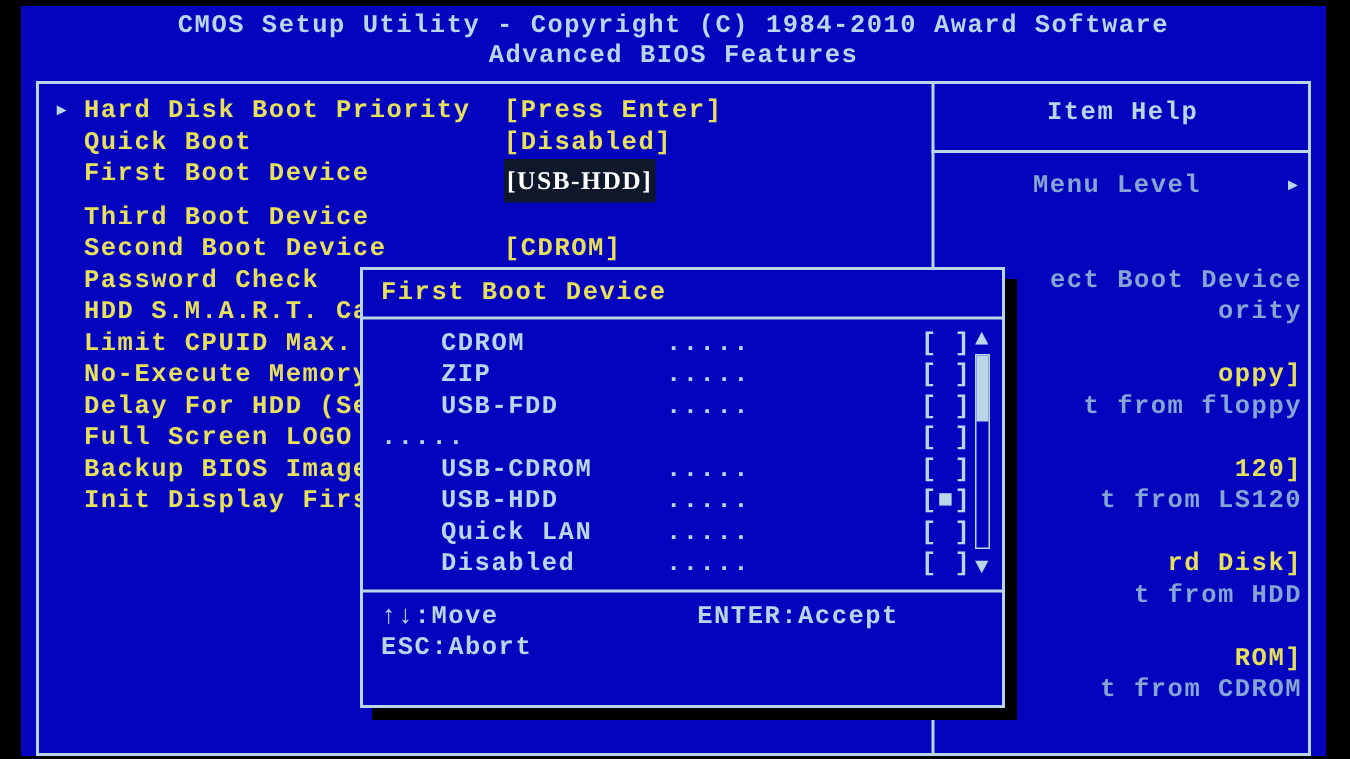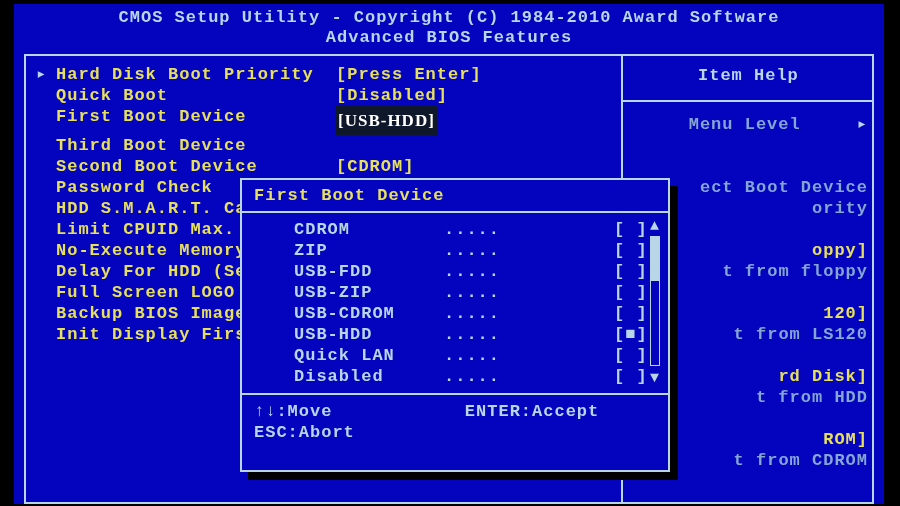--- a/index.html
+++ b/index.html
@@ -235,21 +235,20 @@
           <span class="p-name">ZIP</span>
           <span class="p-dots">.....</span>
           <span class="p-chk">[ ]</span>
         </div>
         <div class="popup-row">
           <span class="p-name">USB-FDD</span>
           <span class="p-dots">.....</span>
           <span class="p-chk">[ ]</span>
         </div>
         <div class="popup-row">
-          <span class="p-name">USB-ZIP</span>
           <span class="p-dots">.....</span>
           <span class="p-chk">[ ]</span>
         </div>
         <div class="popup-row">
           <span class="p-name">USB-CDROM</span>
           <span class="p-dots">.....</span>
           <span class="p-chk">[ ]</span>
         </div>
         <div class="popup-row">
           <span class="p-name">USB-HDD</span>

